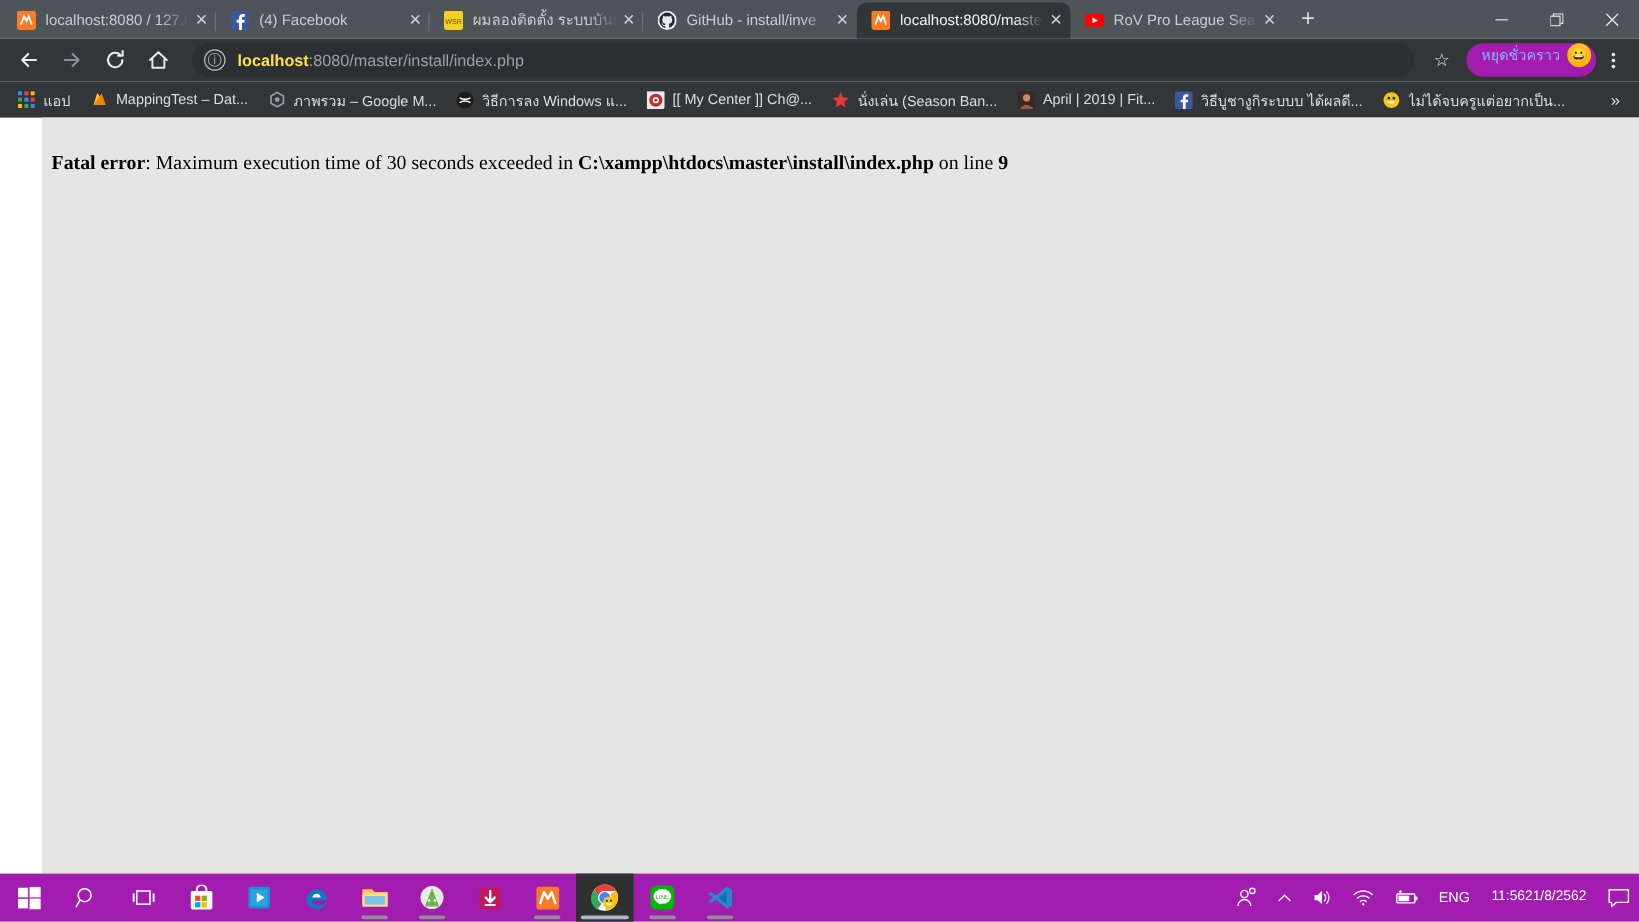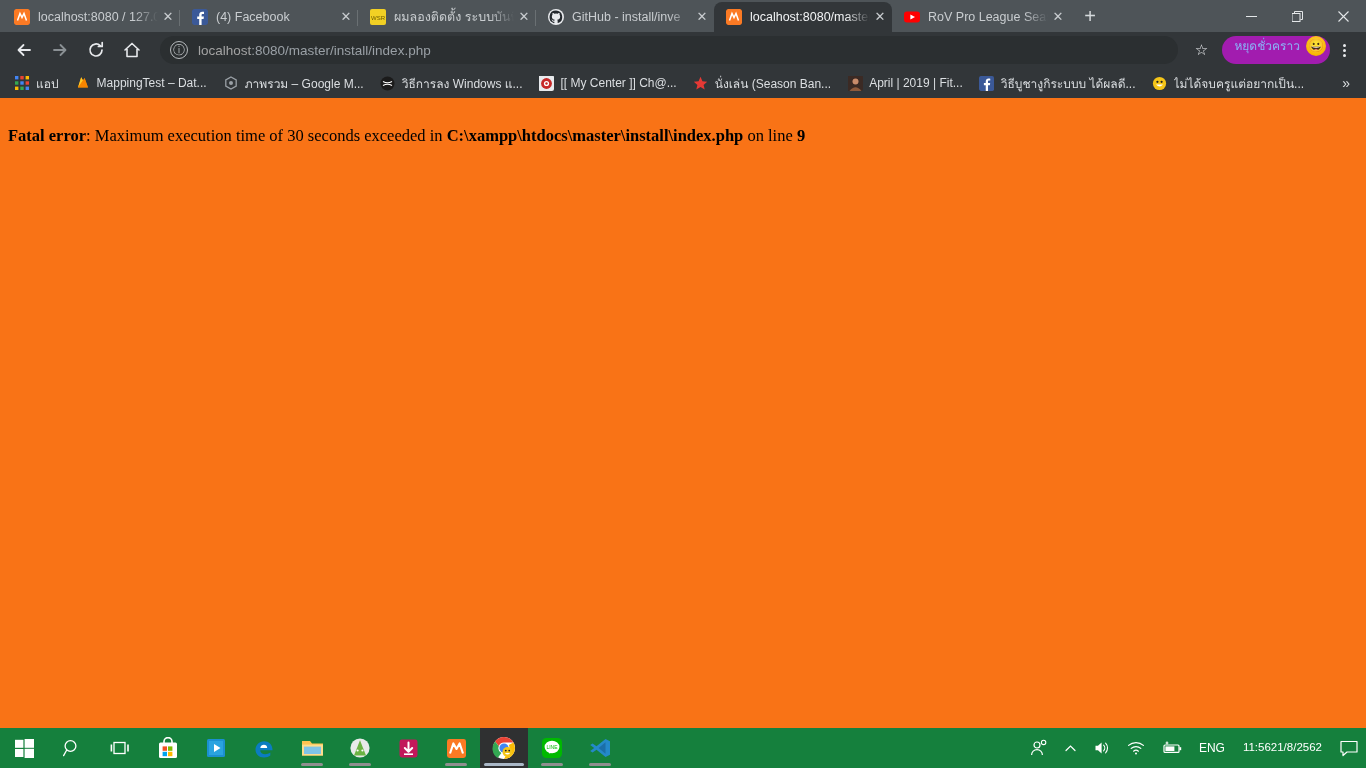--- a/index.html
+++ b/index.html
@@ -76,21 +76,21 @@
     flex: 1 1 auto; height: 28px; background: #2b2f31; border-radius: 14px;
     display: flex; align-items: center; padding: 0 10px; margin: 0 8px;
     min-width: 0;
   }
   .omnibox .infoicon {
     width: 18px; height: 18px; border: 1.4px solid #b6babd; border-radius: 50%;
     color: #b6babd; font-size: 12px; line-height: 15px; text-align: center;
     flex: 0 0 18px; margin-right: 10px; font-family: "Liberation Serif", serif;
   }
   .urltext { font-size: 13.5px; color: #9aa0a6; white-space: nowrap; overflow: hidden; }
-  .urltext b { color: #a3a3a3; font-weight: normal; }
+  .urltext b { color: #fde047; font-weight: bold; }
   .starbtn { width: 30px; height: 30px; display: flex; align-items: center; justify-content: center; color: #e8eaed; font-size: 15px; }
   .syncpill {
     height: 28px; background: #a21caf; border-radius: 14px;
     display: flex; align-items: flex-start; padding: 0 4px 0 12px; margin-left: 6px;
   }
   .syncpill .synclabel { color: #8ab4f8; font-size: 12px; white-space: nowrap; margin-right: 6px; }
   .avatar {
     width: 20px; height: 20px; border-radius: 50%;
     background: radial-gradient(circle at 50% 40%, #ffd84d 0%, #f7b500 70%, #e09c00 100%);
     font-size: 13px; line-height: 20px; text-align: center;
@@ -107,32 +107,32 @@
   .bm { display: flex; align-items: center; height: 24px; padding: 0 8px; flex: 0 0 auto; max-width: 180px; }
   .bm .bmicon {
     width: 16px; height: 16px; flex: 0 0 16px; margin-right: 6px;
     display: flex; align-items: center; justify-content: center; font-size: 11px;
     border-radius: 2px; overflow: hidden;
   }
   .bm .bmlabel { font-size: 12px; color: #dcdfe2; white-space: nowrap; overflow: hidden; text-overflow: ellipsis; text-align: center; }
   .bmoverflow { margin-left: auto; color: #dcdfe2; font-size: 14px; padding: 0 10px; flex: 0 0 auto; }
 
   
-  .page { flex: 1 1 auto; background: #f97316; padding: 8px 8px 16px 8px; }
+  .page { flex: 1 1 auto; background: #e5e5e5; padding: 8px 8px 16px 8px; margin-left: 35px; }
   .phperror {
     font-family: "Liberation Serif", serif;
     font-size: 16.5px; color: #000000; line-height: 1.25;
     margin-top: 20px;
   }
   .phperror b { font-weight: bold; }
 
   
   .taskbar {
     position: absolute; left: 0; bottom: 0; width: 1366px; height: 40px;
-    background: #15803d; display: flex; align-items: center;
+    background: #a21caf; display: flex; align-items: center;
   }
   .tb-item {
     width: 48px; height: 40px; position: relative;
     display: flex; align-items: center; justify-content: center;
   }
   .tb-item.active { background: #2f3031; }
   .tb-item .glyph { width: 24px; height: 24px; display: flex; align-items: center; justify-content: center; }
   .tb-item .runbar {
     position: absolute; bottom: 2px; left: 50%; transform: translateX(-50%);
     height: 3px; width: 22px; background: #8f8f8f; border-radius: 2px;

